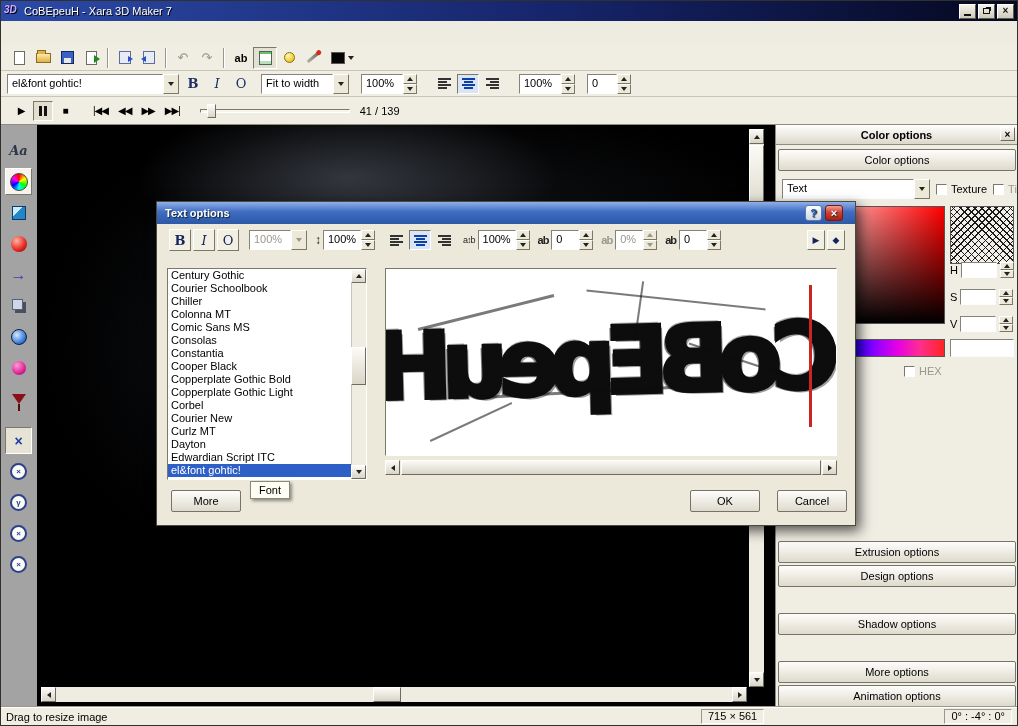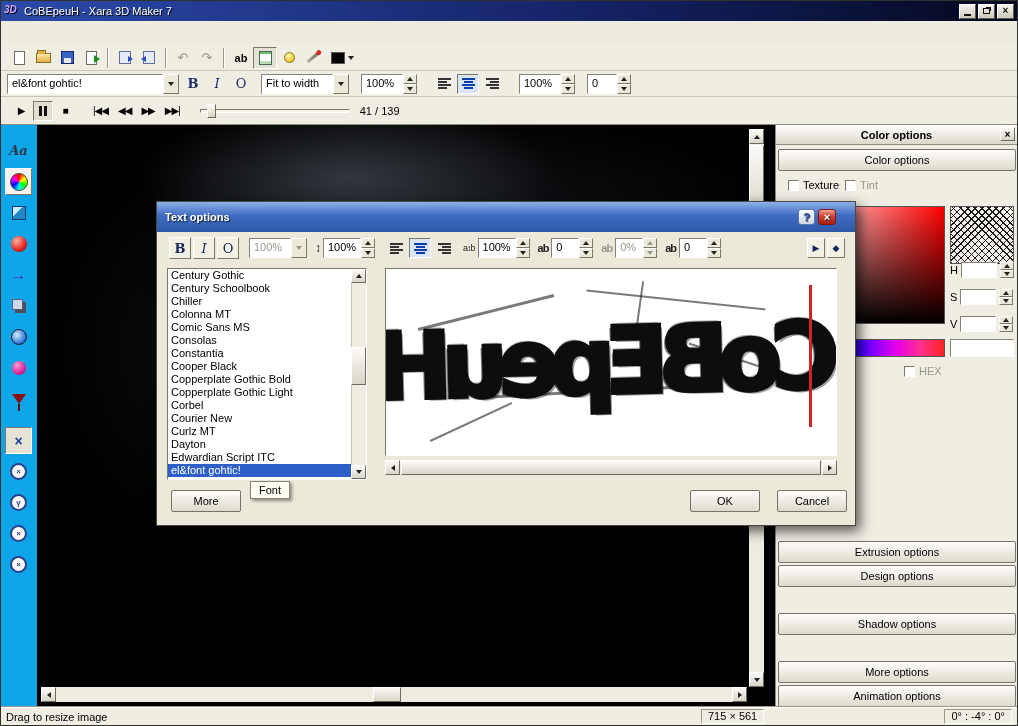--- a/index.html
+++ b/index.html
@@ -66,21 +66,21 @@
   
   .playbar { position:absolute; top:96px; left:0; right:0; height:28px; background:#f0ede3; border-bottom:1px solid #8f8c80; display:flex; align-items:center; padding-left:10px; gap:2px; }
   .pbtn { min-width:20px; height:20px; padding:0 3px; display:flex; align-items:center; justify-content:center; border:1px solid transparent; font-size:10px; letter-spacing:-1px; }
   .pbtn.pressed { border-color:#7a7869 #fff #fff #7a7869; background:#e2ded0; }
   .pause-bars { display:flex; gap:2px; }
   .pause-bars i { width:3px; height:10px; background:#111; }
   .groove { width:150px; height:4px; margin:0 8px 0 14px; border:1px solid; border-color:#7a7869 #fff #fff #7a7869; background:#f7f5ed; position:relative; }
   .groove .thumb { position:absolute; left:6px; top:-6px; width:9px; height:14px; background:linear-gradient(#fdfcf9,#d8d4c6); border:1px solid; border-color:#fff #6d6b60 #6d6b60 #fff; }
 
   
-  .lefttools { position:absolute; top:124px; left:0; width:56px; bottom:18px; background:#0ea5e9; border-right:1px solid #b3b0a3; }
+  .lefttools { position:absolute; top:124px; left:0; width:56px; bottom:18px; background:#a3a3a3; border-right:1px solid #b3b0a3; }
   .tool { position:absolute; left:4px; width:27px; height:27px; display:flex; align-items:center; justify-content:center; border:1px solid transparent; }
   .tool.framed { border-color:#fff #7a7869 #7a7869 #fff; background:#f6f4ec; }
   .tool.framed-sunk { border-color:#7a7869 #fff #fff #7a7869; background:#e6e2d4; }
   .i-wheel { width:18px; height:18px; border-radius:50%; background:conic-gradient(#f00,#ff0,#0f0,#0ff,#00f,#f0f,#f00); border:1px solid #444; }
   .i-cube { width:14px; height:14px; background:linear-gradient(135deg,#c9ecff 0 40%,#2387c7 40%); border:1px solid #0d3a66; }
   .i-ball { width:16px; height:16px; border-radius:50%; background:radial-gradient(circle at 35% 30%,#ffb3a0,#e5261f 60%,#6e0000); }
   .i-shadowsq { width:11px; height:11px; background:#cfd6e6; border:1px solid #55607a; box-shadow:3px 3px 0 #4b4f5c; margin:-3px 0 0 -3px; }
   .i-globe { width:16px; height:16px; border-radius:50%; background:radial-gradient(circle at 35% 35%,#d2eaff,#2a6fd6 70%,#123a8a); border:1px solid #123; }
   .i-pink { width:14px; height:14px; border-radius:50%; background:radial-gradient(circle at 35% 30%,#ff9ad5,#d6148c 70%,#6e0646); }
   .i-lamp { width:0; height:0; border-left:7px solid transparent; border-right:7px solid transparent; border-top:10px solid #8a1016; position:relative; }
@@ -122,21 +122,21 @@
   
   .statusbar { position:absolute; bottom:0; left:0; right:0; height:18px; background:#f0ede3; border-top:1px solid #fff; box-shadow:0 -1px 0 #9a978c; display:flex; align-items:center; }
   .sb-cell { border:1px solid; border-color:#9a978c #fff #fff #9a978c; padding:0 6px; height:15px; line-height:13px; }
   .status-hint { padding-left:5px; flex:1; }
   .cell-size { position:absolute; left:700px; }
   .cell-rot { position:absolute; right:5px; }
 
   
   .dialog { position:absolute; left:155px; top:200px; width:700px; height:325px; background:#ece8da;
     border:1px solid #4a4a42; box-shadow:4px 5px 12px rgba(0,0,0,.65); z-index:20; }
-  .dlg-title { height:30px; background:linear-gradient(#8fb0e8,#3f6cc2 45%,#2c58a6); display:flex; align-items:center; padding:0 19px 0 8px; color:#fff; font-weight:bold; text-shadow:1px 1px 1px #123; }
+  .dlg-title { height:22px; background:linear-gradient(#8fb0e8,#3f6cc2 45%,#2c58a6); display:flex; align-items:center; padding:0 12px 0 8px; color:#fff; font-weight:bold; text-shadow:1px 1px 1px #123; }
   .dlg-title .spacer { flex:1; }
   .dlg-help { width:17px; height:16px; border-radius:3px; background:linear-gradient(#fdfdfd,#cfd6e4); border:1px solid #5a7ab2; color:#1b4fb0; font-weight:bold; display:flex; align-items:center; justify-content:center; margin-right:3px; }
   .dlg-close { width:18px; height:16px; border-radius:3px; background:linear-gradient(#f0a096,#cf4433 45%,#a51f10); border:1px solid #7e180c; color:#fff; font-weight:bold; display:flex; align-items:center; justify-content:center; }
   .dlg-toolbar { display:flex; align-items:center; gap:2px; padding:5px 10px 4px 12px; }
   .dbtn { width:22px; height:22px; display:flex; align-items:center; justify-content:center; border:1px solid transparent; font-family:"DejaVu Serif",serif; font-size:13px; color:#15235c; }
   .dbtn.raised-b { border-color:#fff #7a7869 #7a7869 #fff; background:#f2efe3; }
   .dlg-icon { font-size:9px; color:#222; margin:0 1px 0 6px; letter-spacing:-1px; }
   .dlg-icon.dim { color:#9a978c; }
   .dlg-toolbar .field { height:20px; }
   .fld-sm { width:38px; }
@@ -397,20 +397,26 @@
     </div>
   </div>
 
   <div class="rightpanel">
     <div class="rp-header">
       <span>Color options</span>
       <span class="rp-close">×</span>
     </div>
     <div class="rp-btn btn3d" style="top:24px;">Color options</div>
     <div style="position:absolute; left:6px; top:54px; display:flex; align-items:center;">
+      <div class="combo" style="width:148px;">
+        <div class="field cfield">Text</div>
+        <div class="cbtn">
+            <span class="tri-down"></span>
+          </div>
+      </div>
       <label style="display:flex; align-items:center; margin-left:6px;">
           <span class="cb"></span>
           <span>Texture</span>
         </label>
       <label style="display:flex; align-items:center; margin-left:6px; color:#9a978c;">
           <span class="cb"></span>
           <span>Tint</span>
         </label>
     </div>
     <div class="sv-square"></div>
@@ -575,21 +581,21 @@
           </div>
       </div>
       <span style="flex:1;"></span>
       <div class="dbtn raised-b endbtn">▶</div>
       <div class="dbtn raised-b endbtn">◆</div>
     </div>
 
     <div class="fontlist">
       <div class="fl-inner">
         <div class="fl-item">Century Gothic</div>
-        <div class="fl-item">Century Schoolbook</div>
+        <div class="fl-item">Courier Schoolbook</div>
         <div class="fl-item">Chiller</div>
         <div class="fl-item">Colonna MT</div>
         <div class="fl-item">Comic Sans MS</div>
         <div class="fl-item">Consolas</div>
         <div class="fl-item">Constantia</div>
         <div class="fl-item">Cooper Black</div>
         <div class="fl-item">Copperplate Gothic Bold</div>
         <div class="fl-item">Copperplate Gothic Light</div>
         <div class="fl-item">Corbel</div>
         <div class="fl-item">Courier New</div>

